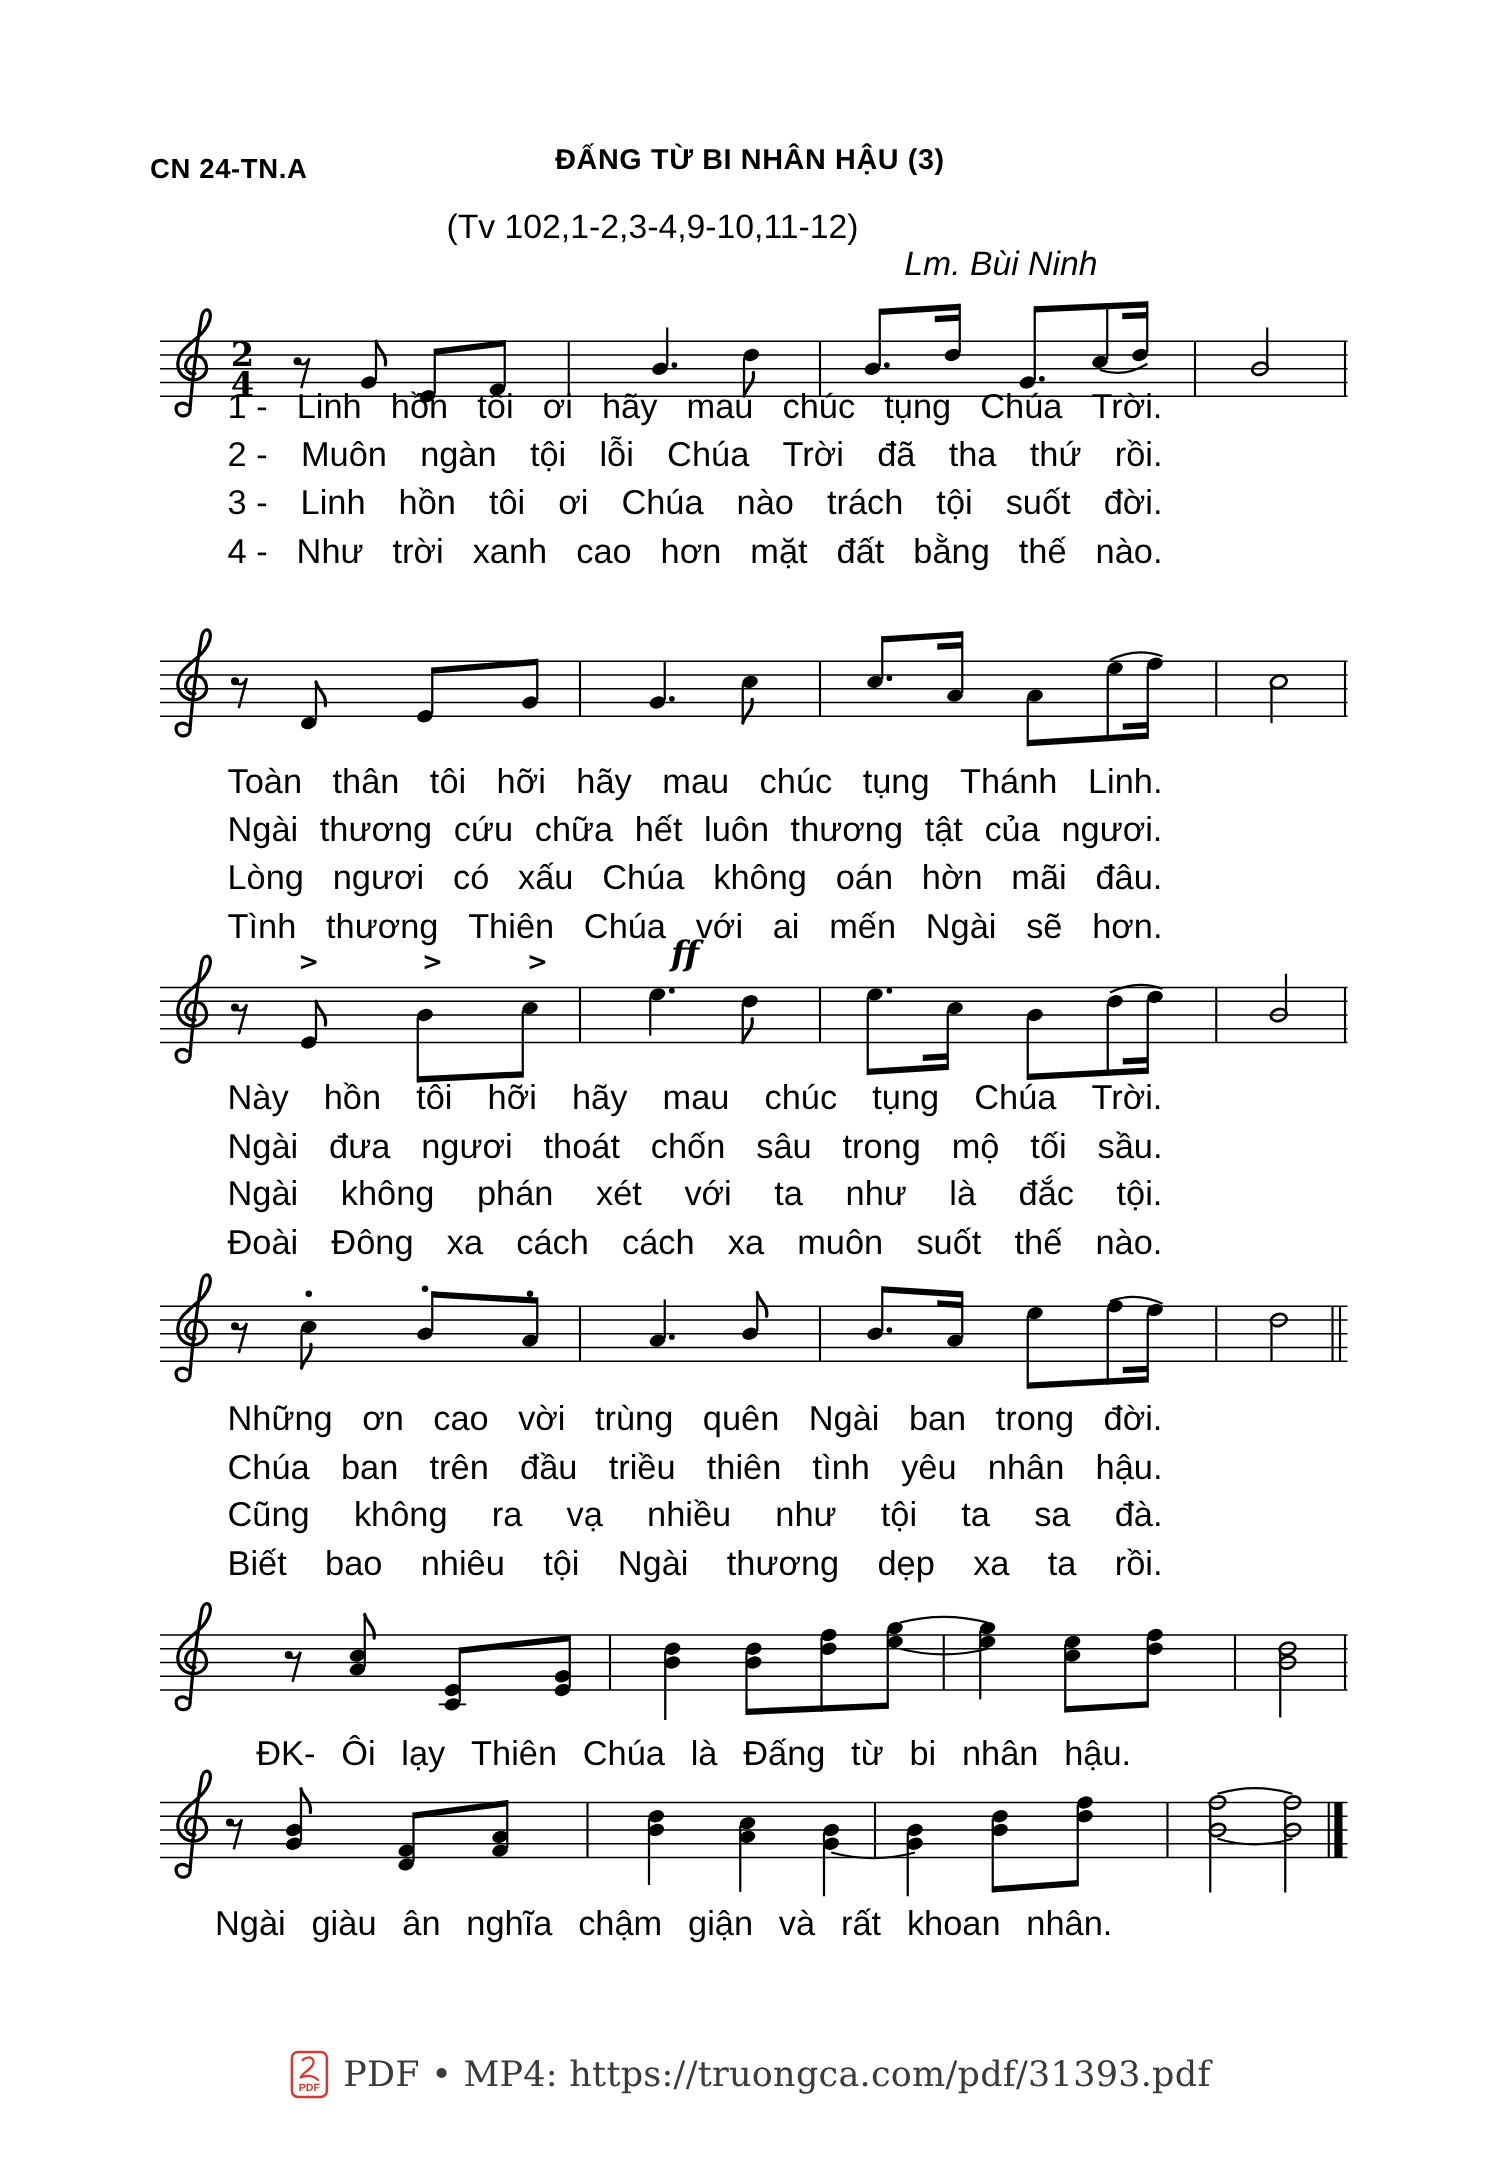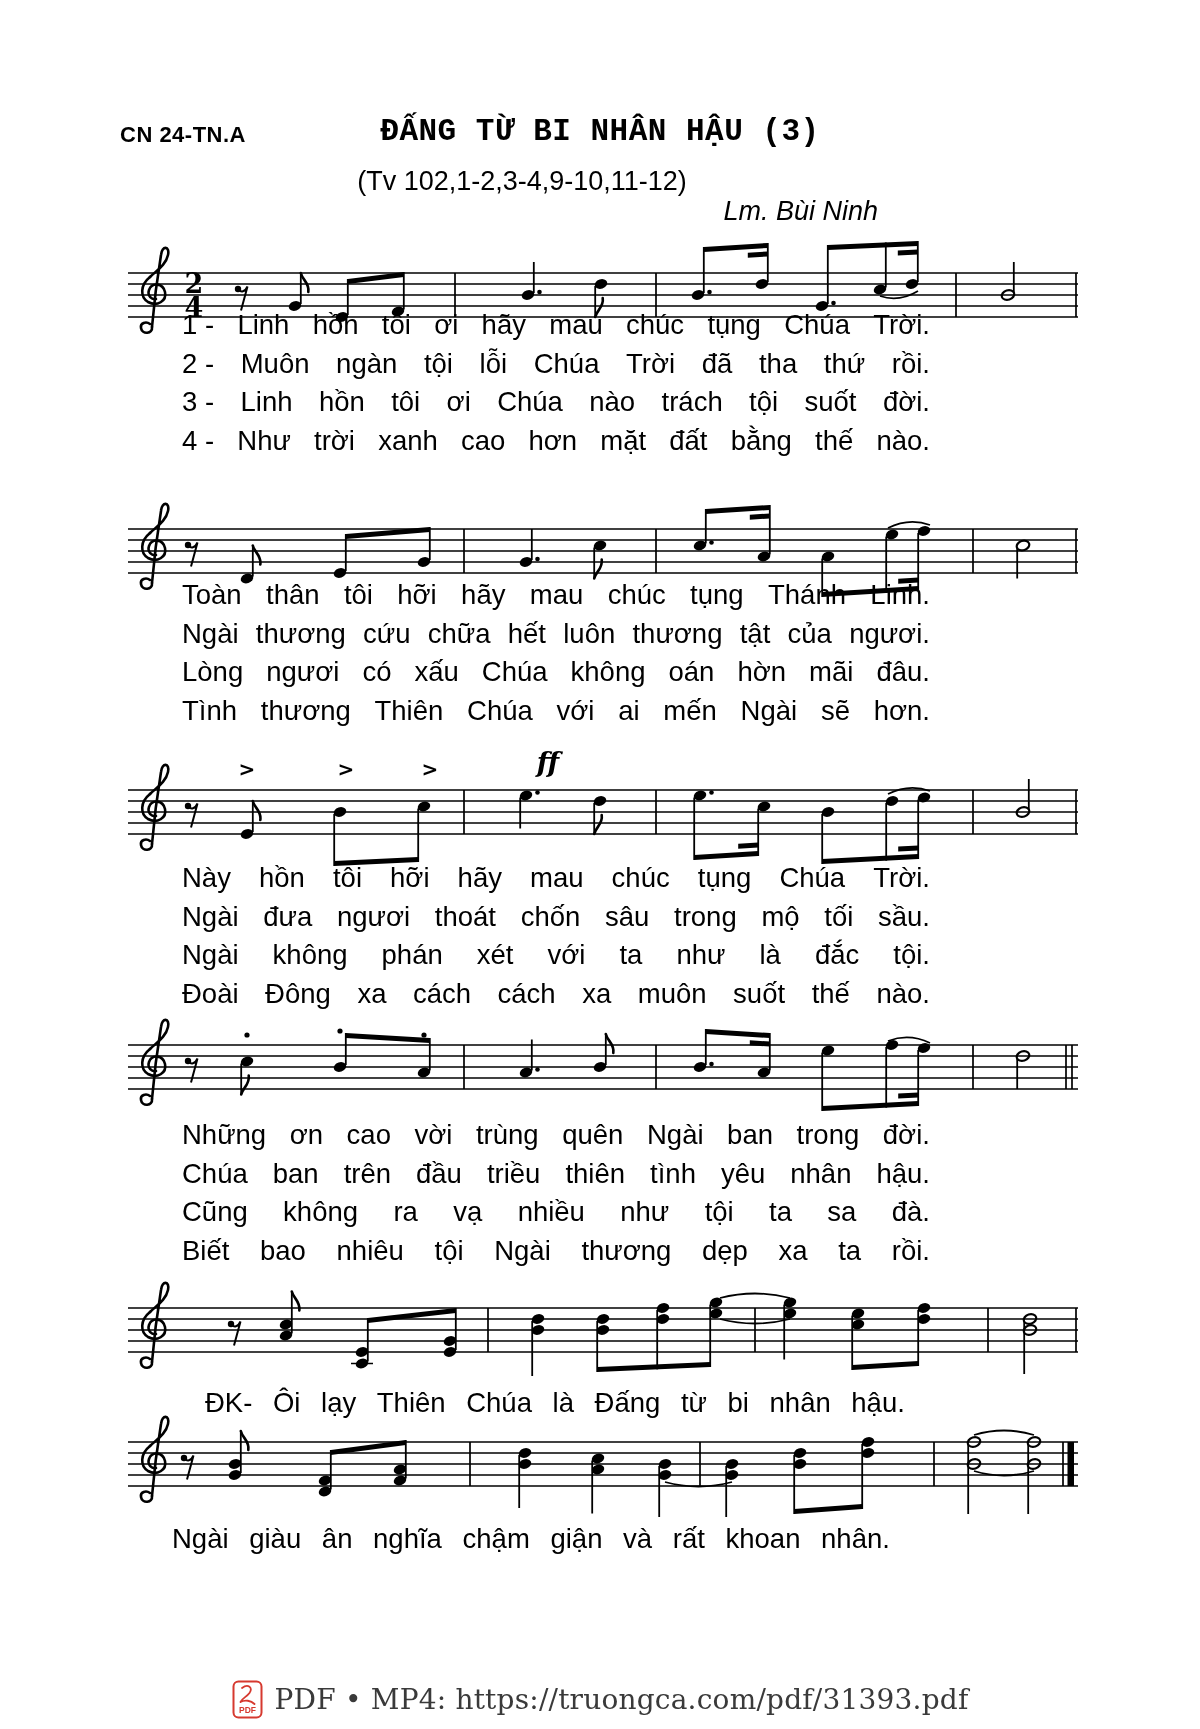--- a/index.html
+++ b/index.html
@@ -1,27 +1,27 @@
 <!DOCTYPE html>
 <html><head>
 <meta charset="utf-8">
 <style>
   html,body{margin:0;padding:0;}
   body{width:1200px;height:1729px;position:relative;background:#ffffff;
        font-family:"Liberation Sans",sans-serif;color:#000;overflow:hidden;}
   .abs{position:absolute;}
   .catalog{left:120px;top:122px;font-size:22px;font-weight:bold;letter-spacing:.5px;}
-  .title{left:0;top:114px;width:1200px;text-align:center;font-size:31px;font-weight:bold;letter-spacing:.5px;font-family:Liberation Mono, monospace;}
+  .title{left:0;top:114px;width:1200px;text-align:center;font-size:23px;font-weight:bold;letter-spacing:.5px;}
   .subtitle{left:0;top:166px;width:1044px;text-align:center;font-size:27px;}
   .composer{right:322px;top:196px;font-size:27px;font-style:italic;text-align:center;}
   .staff-svg{position:absolute;left:128px;width:950px;height:135px;}
   .lyrics-block{position:absolute;}
   .lyr-row{display:flex;justify-content:space-between;line-height:38.6px;font-size:27.5px;white-space:nowrap;}
   .lyr-w{white-space:pre;}
-  .footer{position:absolute;left:0;top:1680px;width:1200px;display:flex;justify-content:center;align-items:flex-start;gap:12px;}
+  .footer{position:absolute;left:0;top:1640px;width:1200px;display:flex;justify-content:center;align-items:flex-start;gap:12px;}
   .flink{display:flex;align-items:center;gap:12px;text-decoration:none;color:#3a3a3a;cursor:pointer;}
   .footer-text{font-family:"DejaVu Serif",serif;font-size:28px;color:#3a3a3a;letter-spacing:.2px;}
   svg{overflow:visible;}
 </style>
 </head>
 <body>
 
 <div class="abs catalog">CN 24-TN.A</div>
 <div class="abs title">ĐẤNG TỪ BI NHÂN HẬU (3)</div>
 <div class="abs subtitle">(Tv 102,1-2,3-4,9-10,11-12)</div>
@@ -232,21 +232,21 @@
       <line x1="845" y1="40" x2="845" y2="84" stroke="#000" stroke-width="1.7"></line>
     </g>
     <g>
       <ellipse cx="895" cy="56.5" rx="6.4" ry="4.7" transform="rotate(-18 895 56.5)" fill="none" stroke="#000" stroke-width="2.2"></ellipse>
       <line x1="889.2" y1="58.5" x2="889.2" y2="89.5" stroke="#000" stroke-width="1.8"></line>
     </g>
     <g>
       <line x1="948" y1="40" x2="948" y2="84" stroke="#000" stroke-width="1.7"></line>
     </g>
   </svg>
-<div class="lyrics-block" style="top:576px;left:182px;width:748px">
+<div class="lyrics-block" style="top:606px;left:182px;width:748px">
     <div class="lyr-row">
       <span class="lyr-w">Toàn</span>
       <span class="lyr-w">thân</span>
       <span class="lyr-w">tôi</span>
       <span class="lyr-w">hỡi</span>
       <span class="lyr-w">hãy</span>
       <span class="lyr-w">mau</span>
       <span class="lyr-w">chúc</span>
       <span class="lyr-w">tụng</span>
       <span class="lyr-w">Thánh</span>

